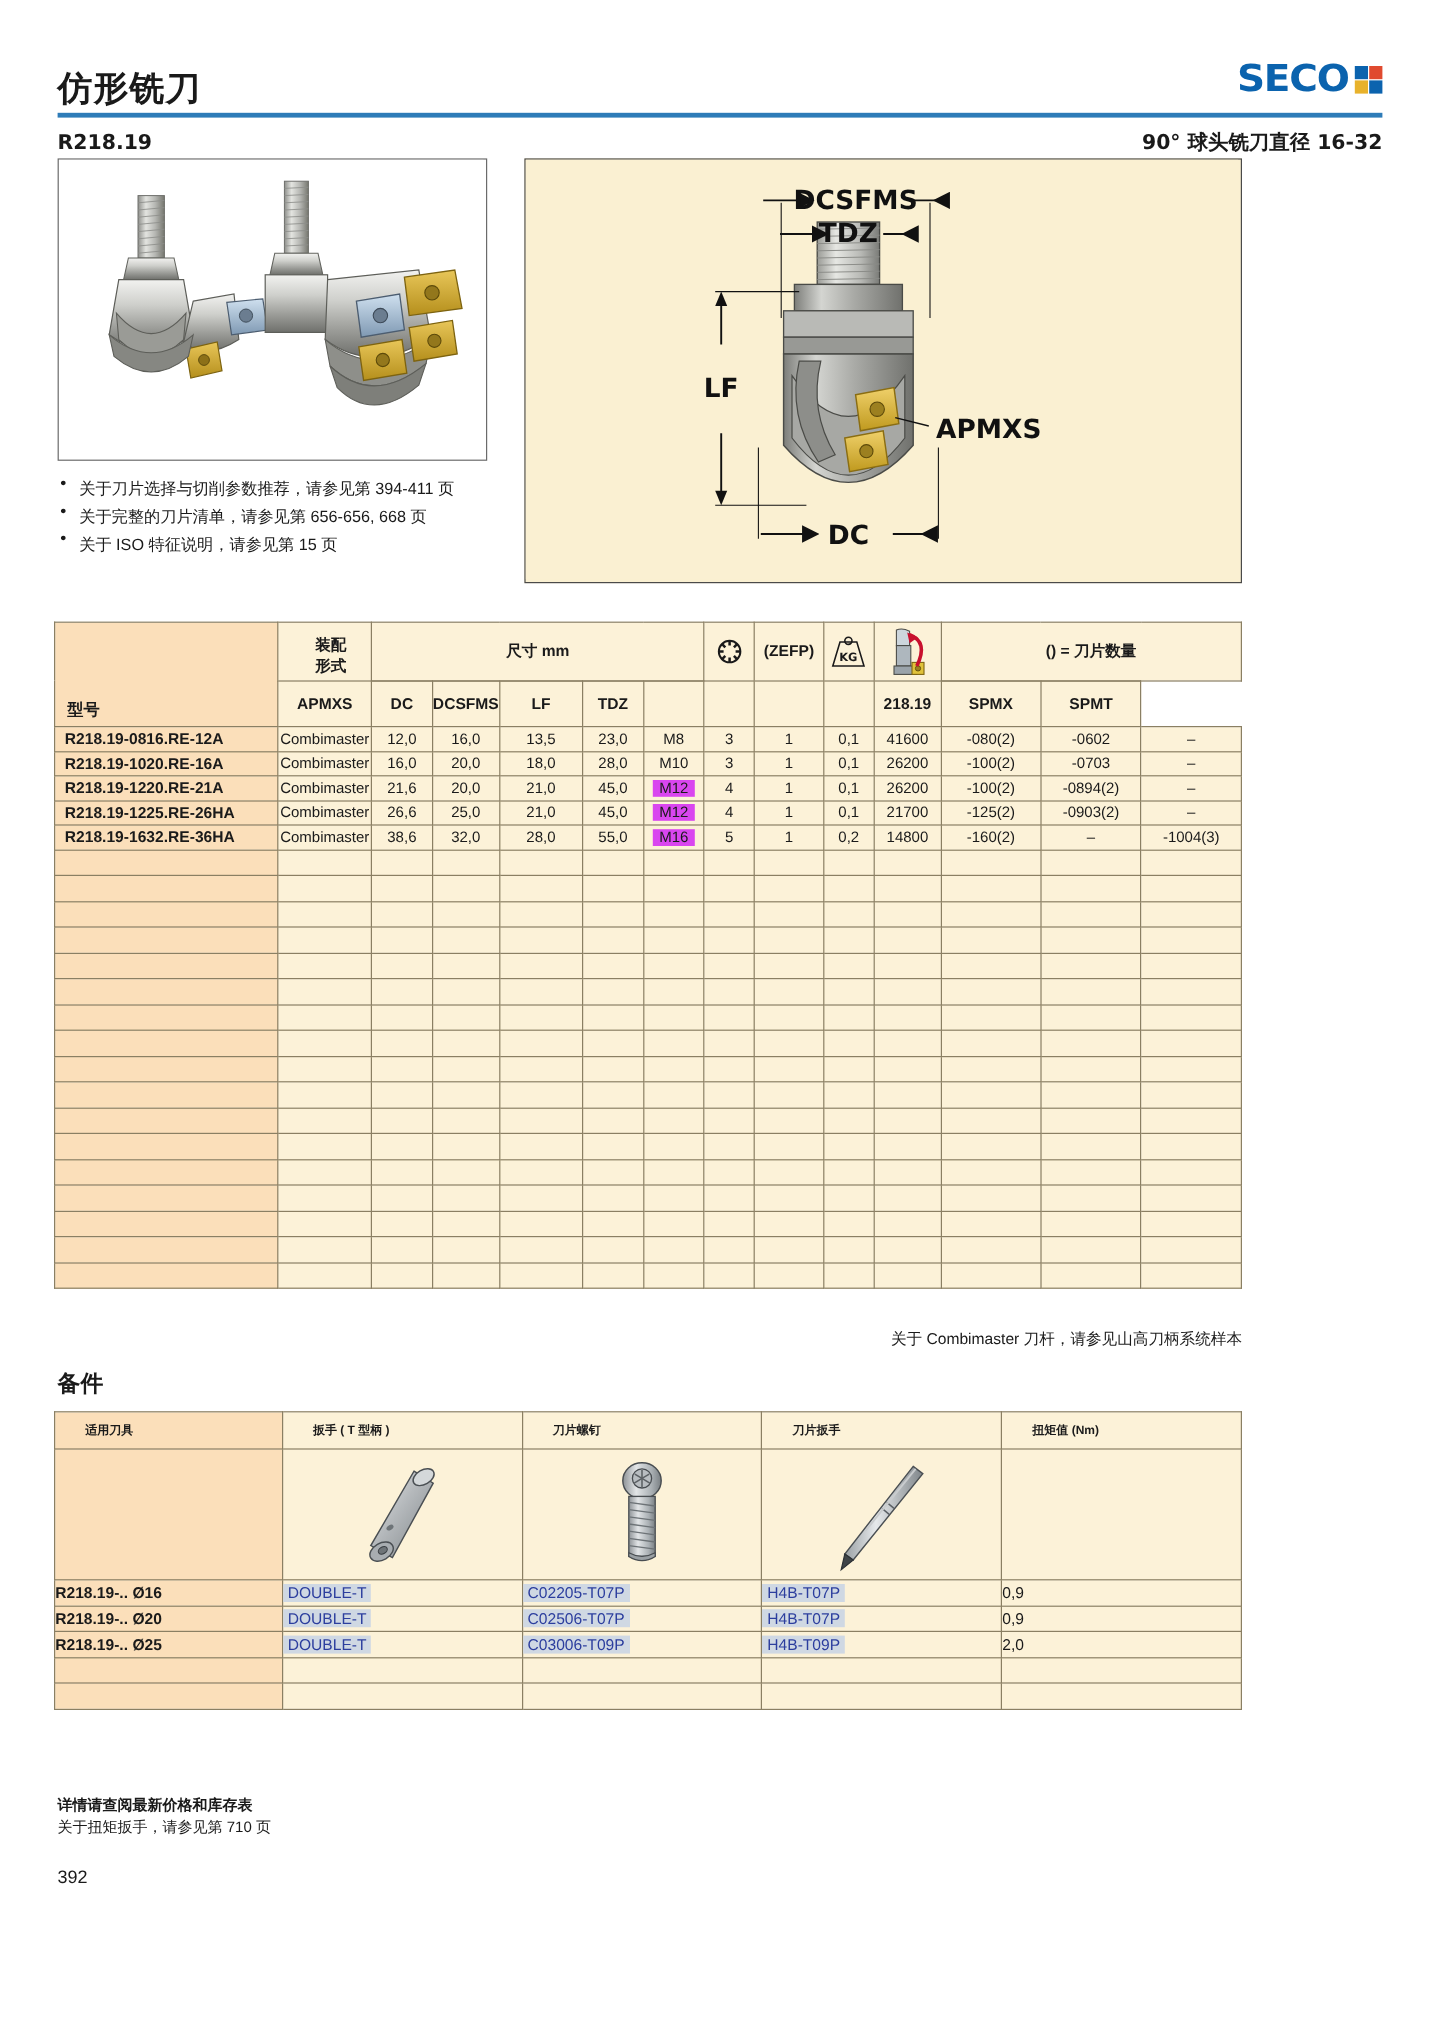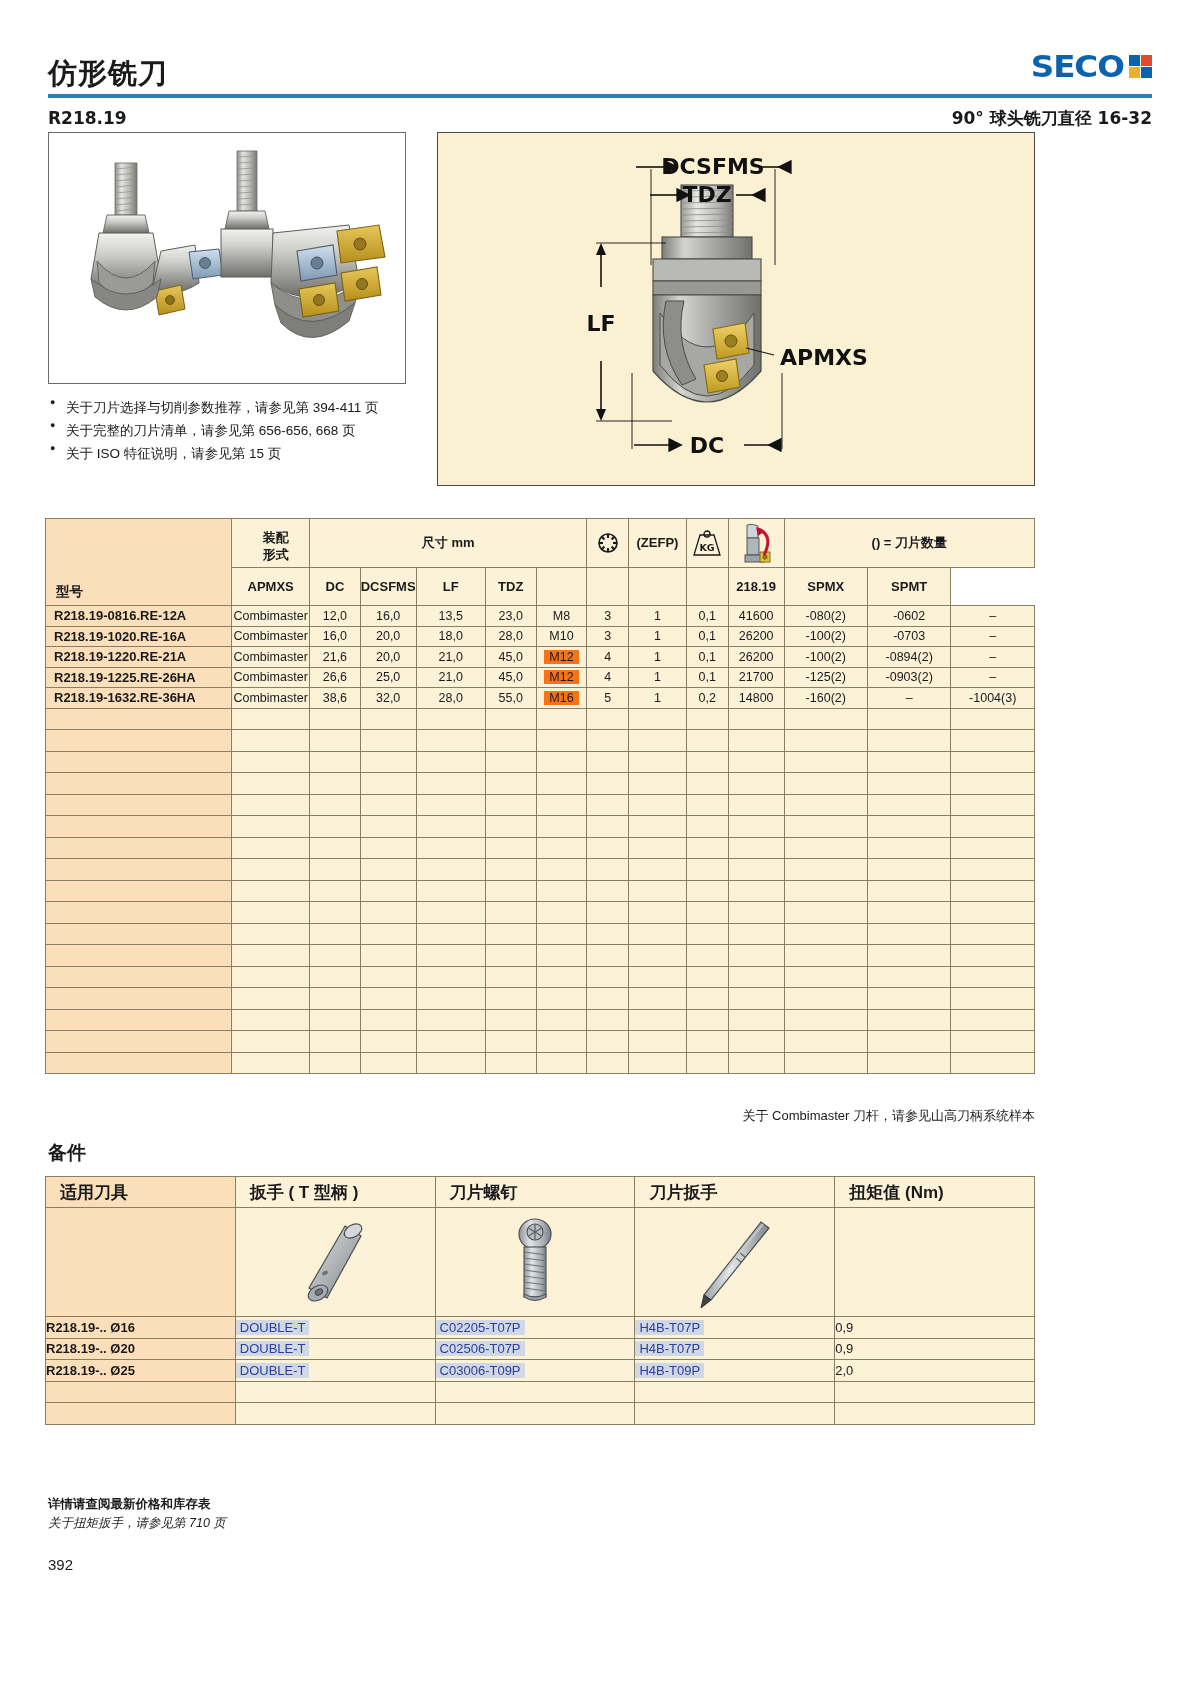--- a/index.html
+++ b/index.html
@@ -43,46 +43,46 @@
   .maintbl{position:absolute;left:45px;top:518px;width:990px;
            font-size:12.5px;}
   .maintbl td,.maintbl th{border:1px solid #8a7f63;background:#FCF2D8;padding:0;
       text-align:center;font-weight:normal;color:#1a1a1a;}
   .maintbl .colmodel{background:#FBDFBA;}
   .maintbl thead td{font-weight:bold;font-size:13px;}
   .hcell{height:22px;}
   .rowh{height:20.5px;padding-left:34px;}
   .maintbl .modelcell{text-align:left;padding-left:8px;font-weight:bold;font-size:13px;
                       background:#FBDFBA;}
-  .tdz-hl{display:inline-block;background:#f97316;padding:0 5px;}
+  .tdz-hl{display:inline-block;background:#d946ef;padding:0 5px;}
   .emptyrow td{height:20.5px;}
   .lbl-dim{font-weight:bold;font-size:13.5px;}
   .lbl-insq{font-weight:bold;font-size:13px;}
   .modelhead{vertical-align:bottom;text-align:left;padding-left:10px;padding-bottom:4px;font-weight:bold;font-size:13.5px;}
   .stackhead{font-weight:bold;font-size:13px;line-height:1.35;}
 
   .note-right{position:absolute;left:45px;top:1107px;width:990px;text-align:right;
               font-size:13px;}
 
   
   .acc-title{position:absolute;left:48px;top:1140px;font-size:19px;font-weight:bold;
              font-family:"DejaVu Sans","Liberation Sans",sans-serif;}
   .acctbl{position:absolute;left:45px;top:1176px;width:990px;font-size:13px;}
   .acctbl td{border:1px solid #8a7f63;background:#FCF2D8;padding:0;text-align:left;}
-  .acctbl .hrow td{height:30px;text-align:left;padding-left:14px;font-weight:bold;font-size:17px;
+  .acctbl .hrow td{height:30px;text-align:left;padding-left:25px;font-weight:bold;font-size:10px;
                    vertical-align:middle;}
   .acctbl .picrow td{height:108px;}
   .acctbl .c0{background:#FBDFBA;}
   .acctbl .drow td{height:20.5px;}
   .acctbl .drow .c0{text-align:left;padding-left:0;font-weight:bold;}
   .bluetxt{color:#2C3E9E;}
   .bluehl{background:#CFD8E3;padding:0 4px;}
 
   .footnote{position:absolute;left:48px;top:1495px;font-size:12.5px;line-height:1.55;font-weight:bold;}
-  .footnote .n2{font-weight:normal;font-style:italic;}
+  .footnote .n2{font-weight:normal;}
   .pageno{position:absolute;left:48px;top:1556px;font-size:15px;}
 
   
   svg{display:block;}
 </style>
 </head>
 <body>
 
 <div class="page">
 

